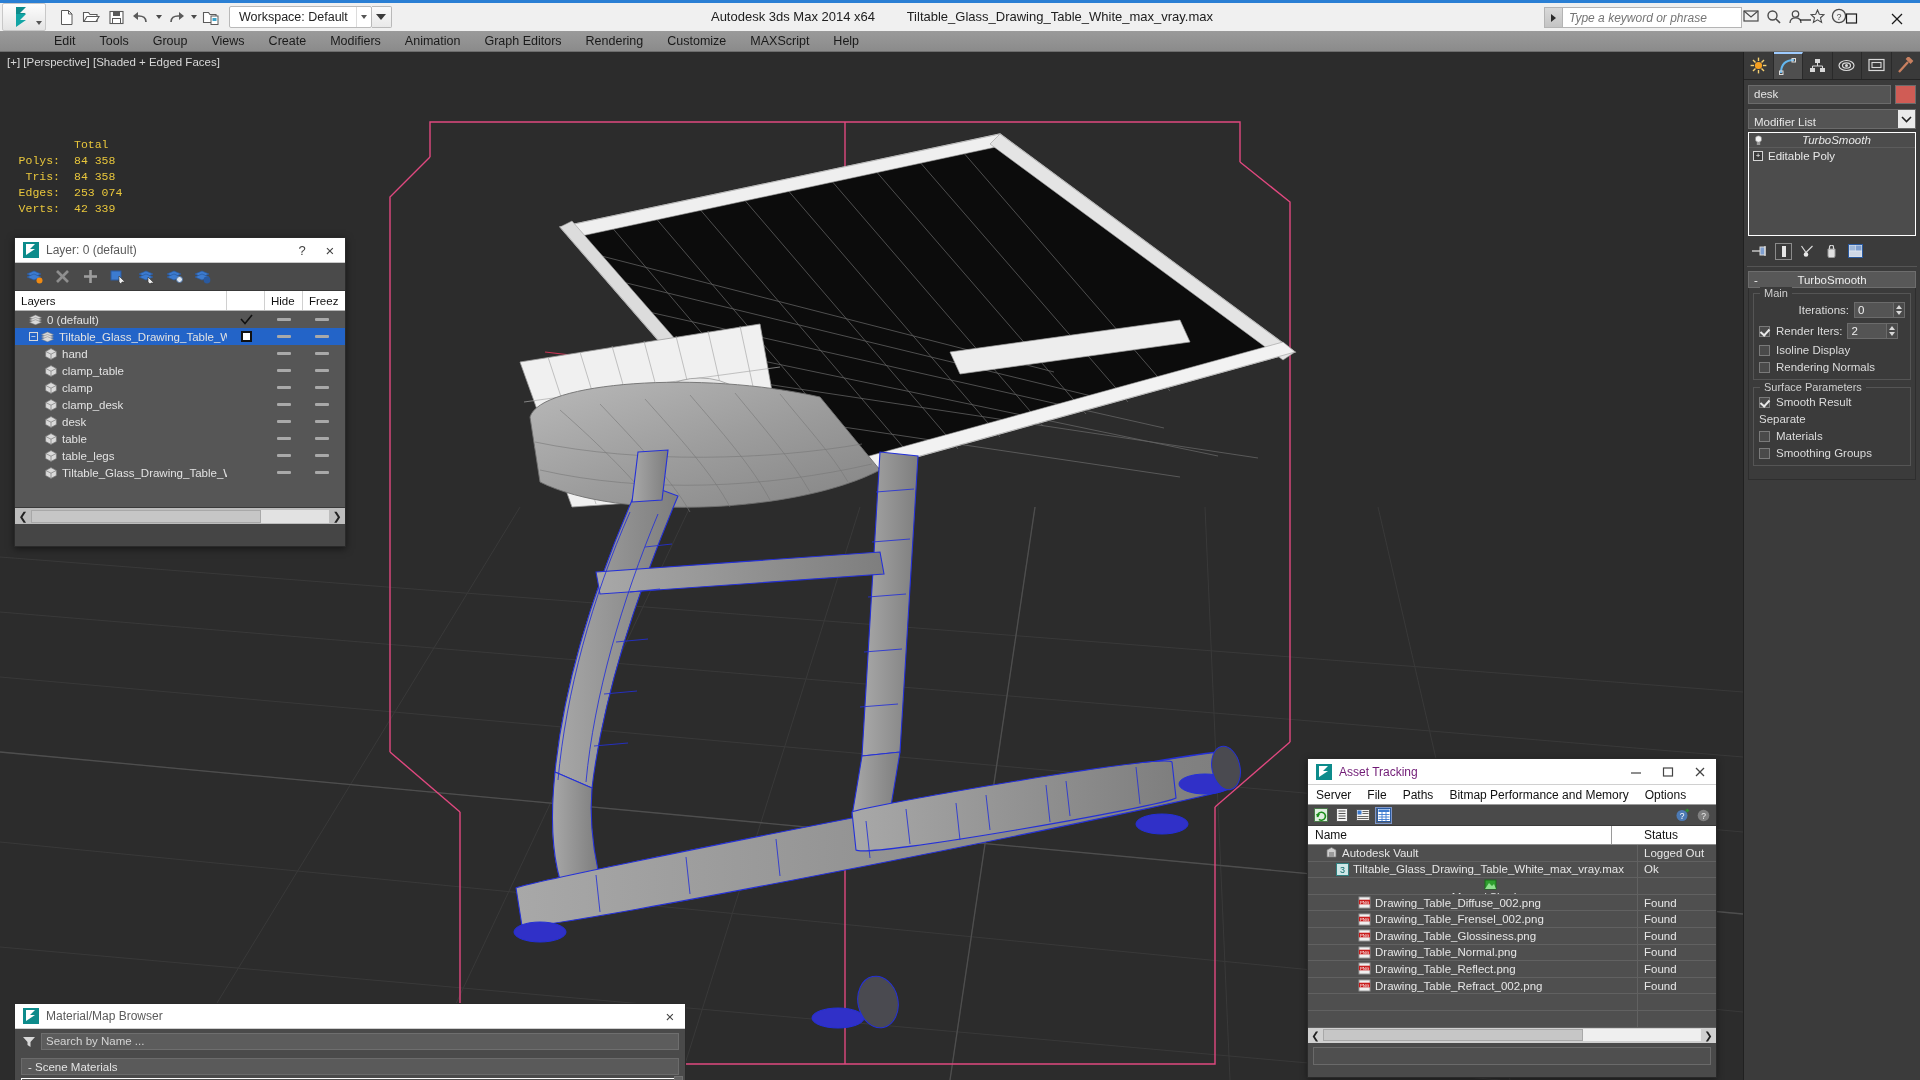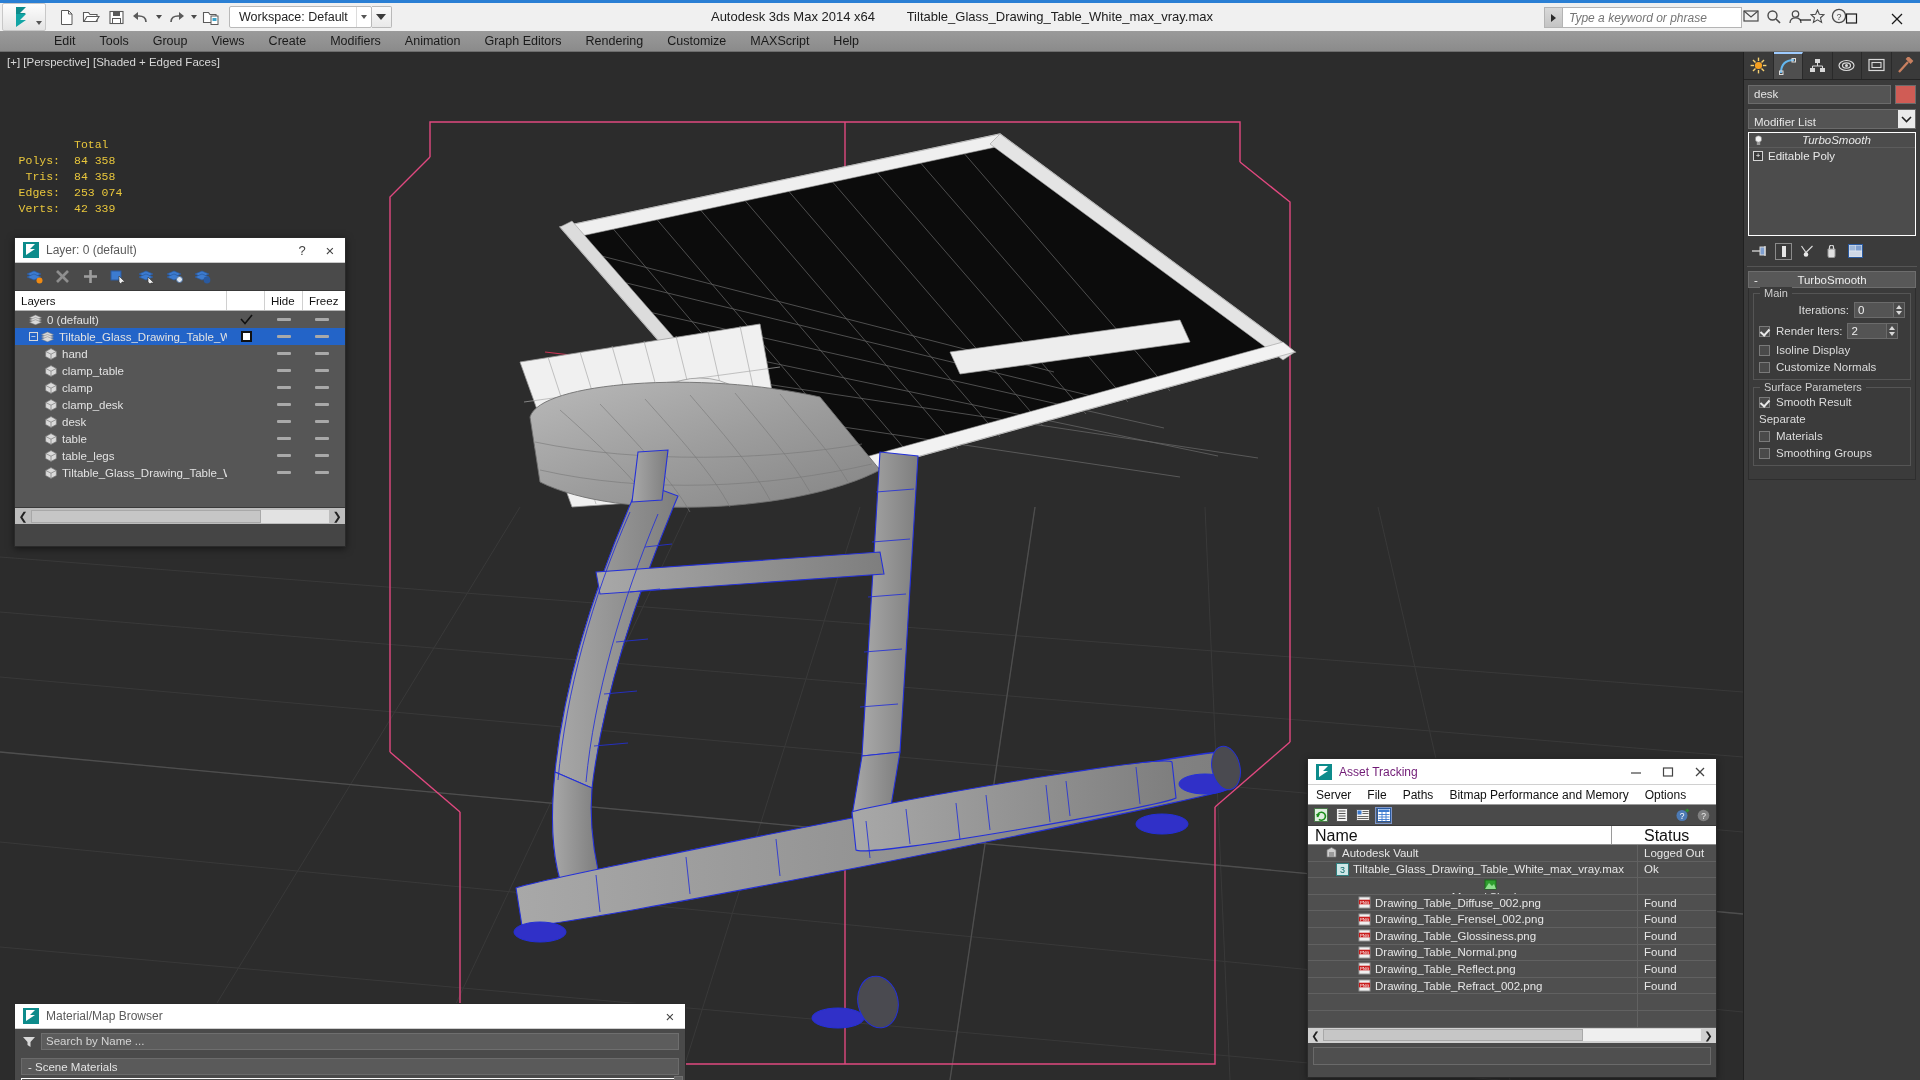--- a/index.html
+++ b/index.html
@@ -145,21 +145,21 @@
   .at-title{ height:26px; background:#fff; display:flex; align-items:center; border-bottom:1px solid #d0d0d0;}
   .at-title-text{ font-size:12px; color:#701a75; flex:1 1 auto;}
   .at-wbtn{ width:32px; height:26px; display:flex;align-items:center;justify-content:center;}
   .at-menu{ height:20px; background:#fff; display:flex; align-items:center; border-bottom:1px solid #9b9b9b;}
   .at-menu span{ font-size:12px; color:#111; padding:0 8px; line-height:20px;}
   .at-toolbar{ height:21px; background:#4a4a4a; display:flex; align-items:center; padding:0 5px; gap:6px;
                border-bottom:1px solid #3a3a3a;}
   .at-tb-btn{ width:15px;height:15px; display:flex;align-items:center;justify-content:center;}
   .at-tb-btn.on{ outline:1px solid #7d96c9; background:#55606f;}
   .at-spacer{ flex:1 1 auto;}
-  .at-head{ display:flex; height:19px; background:#fff; color:#111; font-size:16px; border-bottom:1px solid #8e8e8e;gap:26px;}
+  .at-head{ display:flex; height:19px; background:#fff; color:#111; font-size:12px; border-bottom:1px solid #8e8e8e;gap:26px;}
   .at-head .n{ flex:1 1 auto; padding-left:7px; line-height:19px; border-right:1px solid #9a9a9a;}
   .at-head .s{ width:78px; padding-left:6px; line-height:19px;}
   .at-rows{ background:#4f4f4f; }
   .at-row{ display:flex; height:16.6px; font-size:11.5px; color:#e6e6e6; border-bottom:1px solid #616161;}
   .at-row .n{ flex:1 1 auto; display:flex; align-items:center; border-right:1px solid #616161; overflow:hidden; white-space:nowrap;}
   .at-row .s{ width:78px; padding-left:6px; display:flex; align-items:center;}
   .at-ico{ width:13px;height:13px; margin-right:4px; flex:0 0 auto;}
   .at-hscroll{ height:15px; background:#d0d0d0; display:flex; align-items:center;}
   .at-hscroll .arw{ width:15px; text-align:center; color:#222; font-size:10px;}
   .at-hscroll .track{ flex:1 1 auto; height:12px; background:#efefef; position:relative;}
@@ -1238,21 +1238,21 @@
                   <i class="d"></i>
                 </span>
             </span>
           </div>
           <div class="row">
             <span class="cbx"></span>
             <span>Isoline Display</span>
           </div>
           <div class="row">
             <span class="cbx"></span>
-            <span>Customize Normals</span>
+            <span>Rendering Normals</span>
           </div>
         </div>
 
         <div class="grp">
           <span class="lab">Surface Parameters</span>
           <div class="row">
             <span class="cbx ck"></span>
             <span>Smooth Result</span>
           </div>
           <div class="row">

